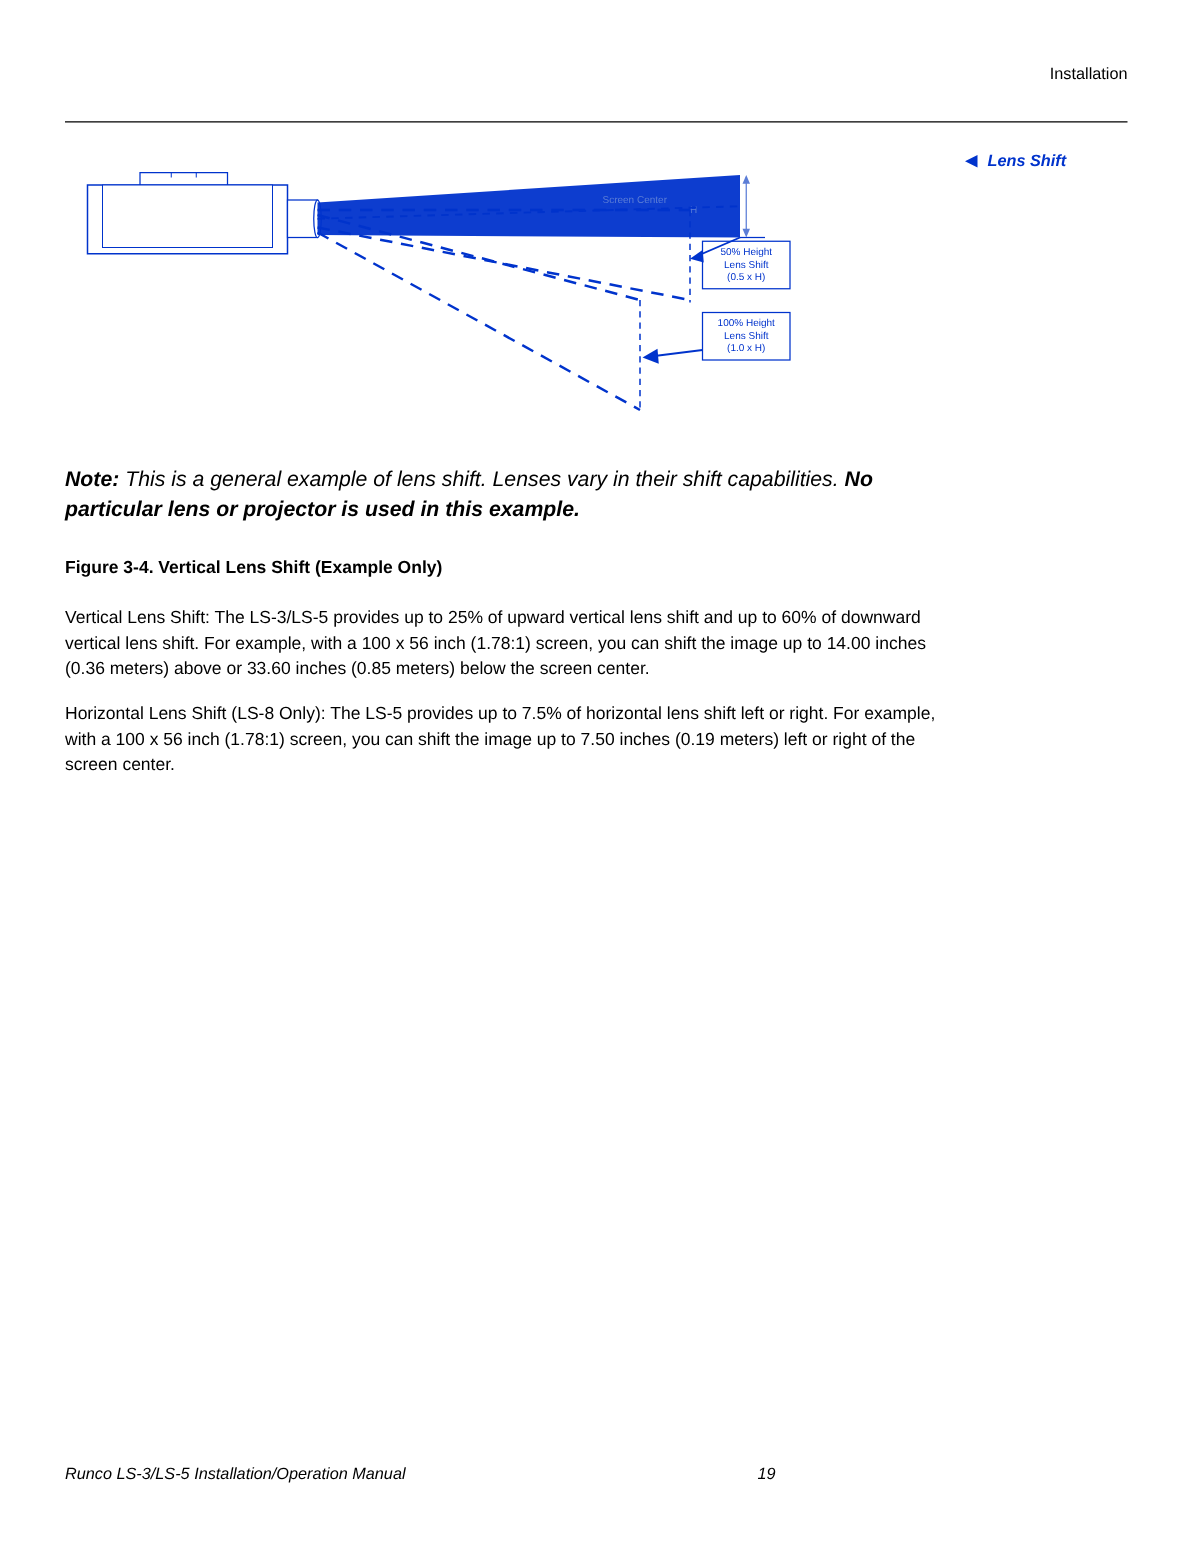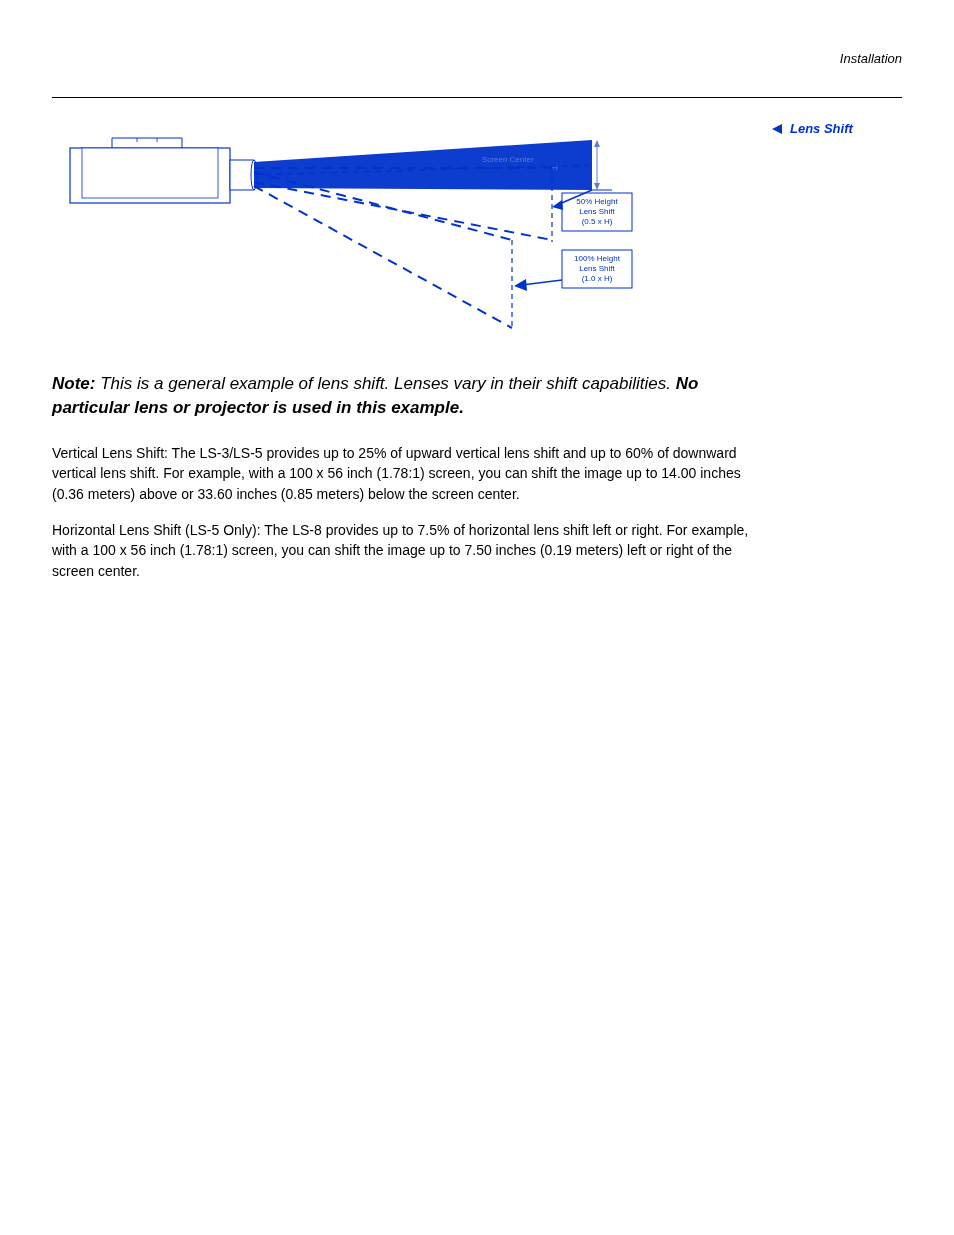--- a/index.html
+++ b/index.html
@@ -13,21 +13,20 @@
     position: relative;
     background: #fff;
   }
   .page {
     padding: 50px 52px 30px 52px;
     height: 100%;
     position: relative;
   }
   .header-label {
     text-align: right;
-    font-style: italic;
     font-size: 13px;
     padding-bottom: 28px;
   }
   .hr-top {
     border: none;
     border-top: 1.5px solid #000;
     margin-bottom: 22px;
   }
   .content-row {
     display: flex;
@@ -133,33 +132,38 @@
 
           <line x1="510" y1="160" x2="470" y2="165" stroke="#0033cc" stroke-width="1.5"></line>
           <polygon points="462,166 474,159 475,171" fill="#0033cc"></polygon>
         </svg>
       </div>
 
       <p class="note">
         <span class="note-label">Note:</span><span class="note-text"> This is a general example of lens shift. Lenses vary in their shift capabilities. </span><span class="note-strong">No particular lens or projector is used in this example.</span>
       </p>
 
+      <p class="fig-caption">Figure 3-4. Vertical Lens Shift (Example Only)</p>
 
       <p class="para">
         <span class="strong">Vertical Lens Shift: The LS-3/LS-5 provides up to 25% of upward vertical lens shift and up to 60% of downward vertical lens shift.</span><span> For example, with a 100 x 56 inch (1.78:1) screen, you can shift the image up to 14.00 inches (0.36 meters) above or 33.60 inches (0.85 meters) below the screen center.</span>
       </p>
 
       <p class="para">
-        <span class="strong">Horizontal Lens Shift (LS-5 Only): The LS-8 provides up to 7.5% of horizontal lens shift left or right.</span><span> For example, with a 100 x 56 inch (1.78:1) screen, you can shift the image up to 7.50 inches (0.19 meters) left or right of the screen center.</span>
+        <span class="strong">Horizontal Lens Shift (LS-8 Only): The LS-5 provides up to 7.5% of horizontal lens shift left or right.</span><span> For example, with a 100 x 56 inch (1.78:1) screen, you can shift the image up to 7.50 inches (0.19 meters) left or right of the screen center.</span>
       </p>
     </div>
 
     <div class="side-col">
       <div class="side-label">
         <svg width="12" height="12" viewBox="0 0 12 12">
           <polygon points="0,6 10,1 10,11" fill="#0033cc"></polygon>
         </svg>
         <span>Lens Shift</span>
       </div>
     </div>
   </div>
 
+  <div class="footer">
+    <span class="ftitle">Runco LS-3/LS-5 Installation/Operation Manual</span>
+    <span class="pnum">19</span>
+  </div>
 </div>
 
 </body></html>

